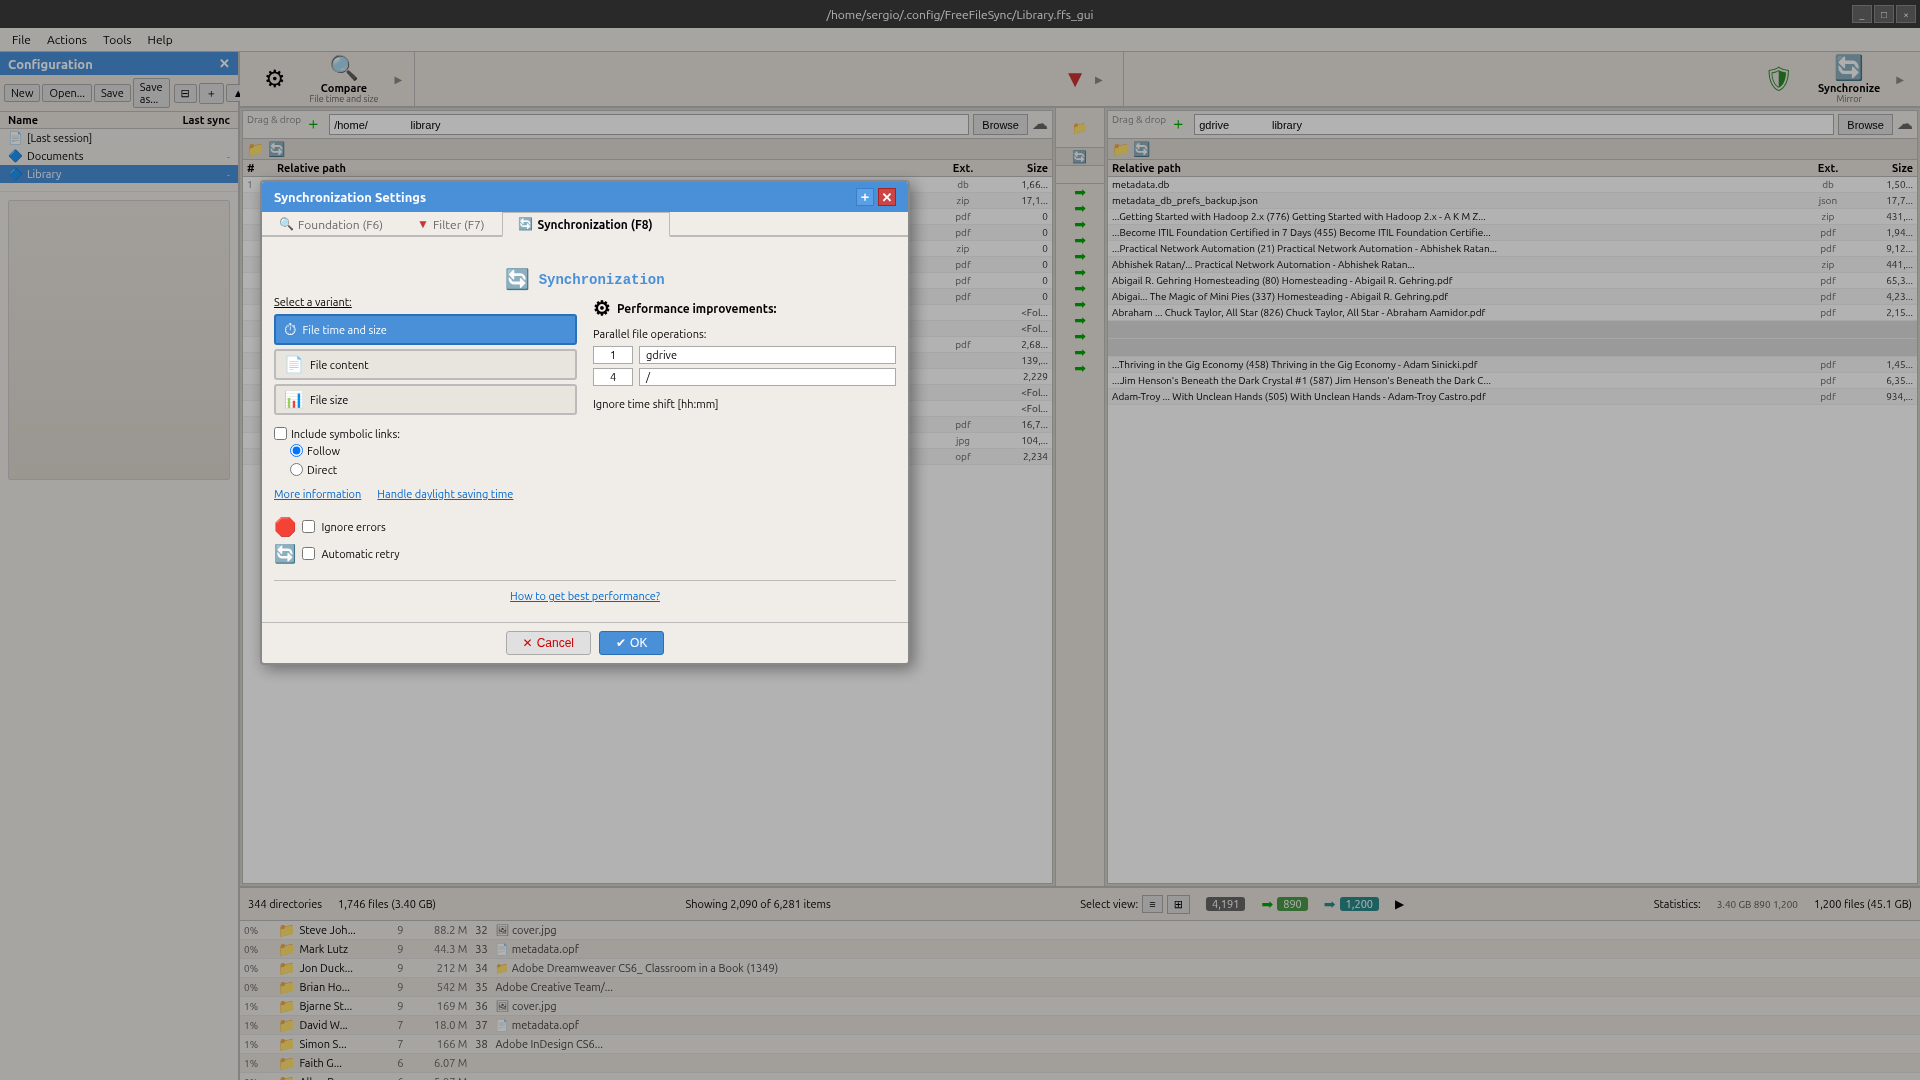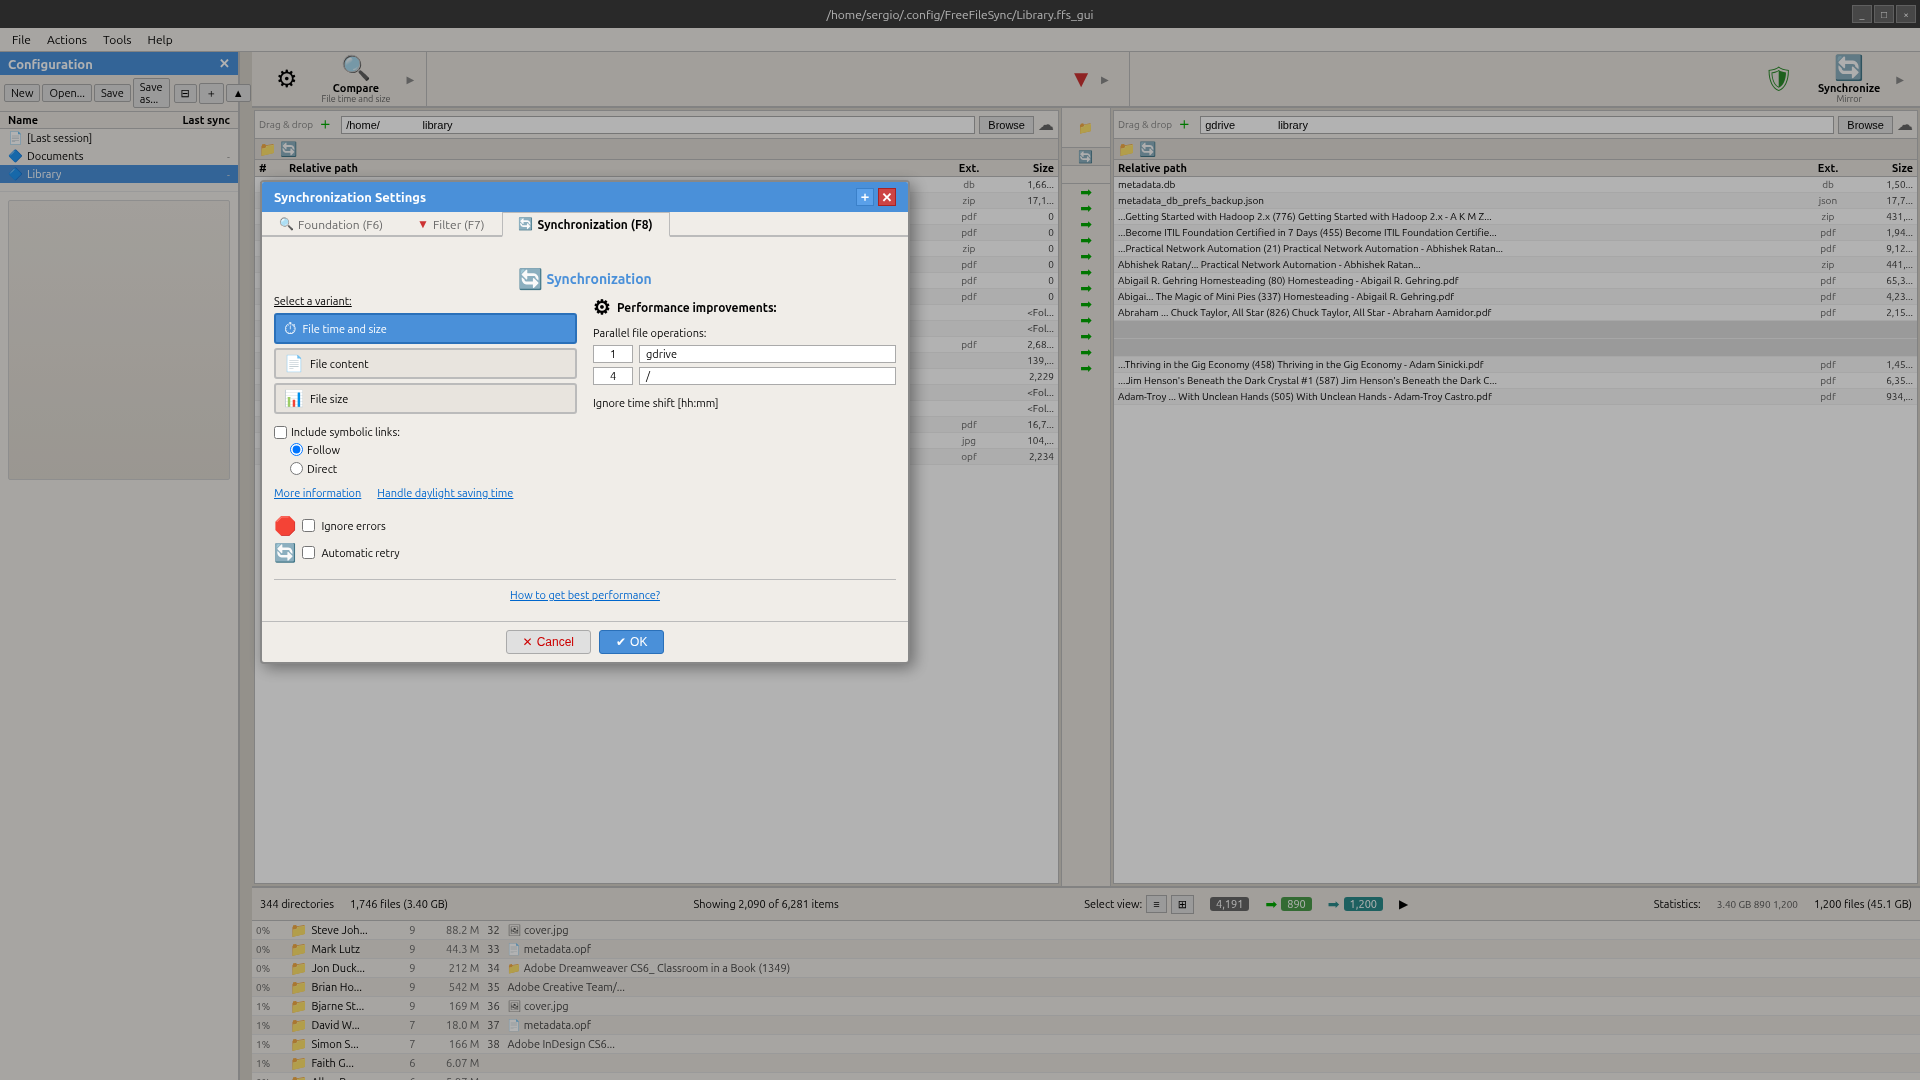--- a/index.html
+++ b/index.html
@@ -55,21 +55,20 @@
     #menubar span {
       padding: 2px 8px;
       cursor: pointer;
       font-size: 12px;
     }
 
     
     #main-layout {
       display: flex;
       height: calc(1080px - 52px);
-      gap: 12px;
     }
 
     
     #left-panel {
       width: 240px;
       background: #f0ede8;
       border-right: 2px solid #bbb;
       display: flex;
       flex-direction: column;
     }
@@ -173,21 +172,20 @@
     .file-panel {
       flex: 1;
       display: flex;
       flex-direction: column;
       background: #fff;
       border: 1px solid #bbb;
       margin: 2px;
     }
     .panel-top {
       display: flex;
-      align-items: center;
       padding: 3px 4px;
       background: #f0ede8;
       border-bottom: 1px solid #bbb;
       gap: 4px;
     }
     .drag-drop-label { font-size: 10px; color: #888; }
     .path-input {
       flex: 1;
       padding: 2px 4px;
       border: 1px solid #aaa;
@@ -367,21 +365,21 @@
     .variant-option.selected {
       background: #4a90d9;
       color: white;
       border-color: #2a70b9;
     }
     .variant-option:not(.selected) { background: #e8e4de; border-color: #bbb; }
     .variant-icon { font-size: 16px; }
 
     
     .symlink-section { margin-bottom: 8px; }
-    .symlink-section label { font-size: 11px; display: flex; gap: 4px; margin-bottom: 4px; }
+    .symlink-section label { font-size: 11px; display: flex; align-items: center; gap: 4px; margin-bottom: 4px; }
     .radio-group { display: flex; flex-direction: column; gap: 2px; margin-left: 16px; }
     .radio-option { display: flex; align-items: center; gap: 4px; font-size: 11px; }
     .more-info-link { color: #0066cc; font-size: 11px; text-decoration: underline; cursor: pointer; }
     .handle-link { color: #0066cc; font-size: 11px; text-decoration: underline; cursor: pointer; }
 
     
     .perf-label { font-size: 12px; font-weight: bold; margin-bottom: 8px; display: flex; align-items: center; gap: 6px; }
     .perf-icon { font-size: 20px; }
     .parallel-ops-label { font-size: 11px; margin-bottom: 6px; }
     .parallel-row { display: flex; align-items: center; gap: 6px; margin-bottom: 4px; font-size: 11px; }
@@ -433,20 +431,21 @@
       gap: 4px;
     }
 
     
     .sync-heading {
       font-size: 14px;
       font-weight: bold;
       color: #4a90d9;
       text-align: center;
       padding: 6px 0 4px 0;
+      font-family: Liberation Mono, monospace;
     }
 
     
     .ignore-ts-label { font-size: 11px; display: flex; align-items: center; gap: 4px; }
 
     
     input[type=checkbox], input[type=radio] { cursor: pointer; }
     .path-add-btn { color: #00aa00; font-size: 16px; cursor: pointer; margin-right: 4px; }
   </style>
 </head>

